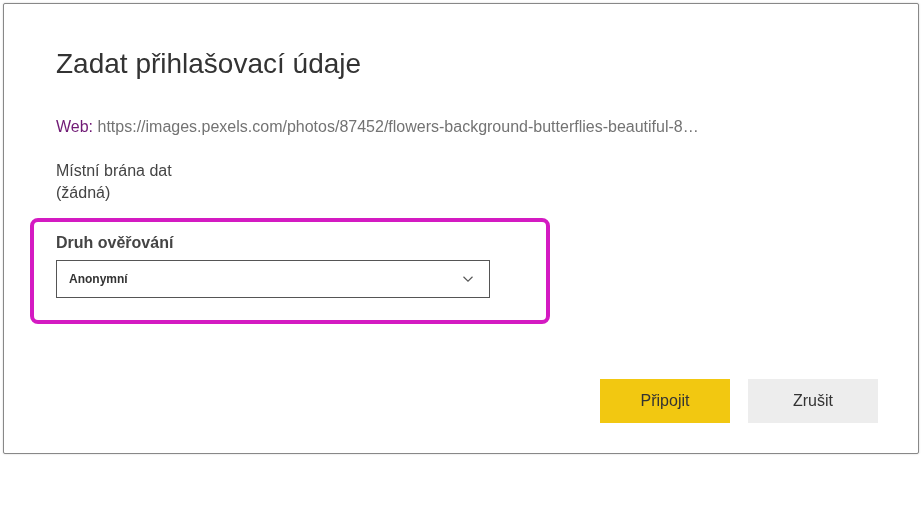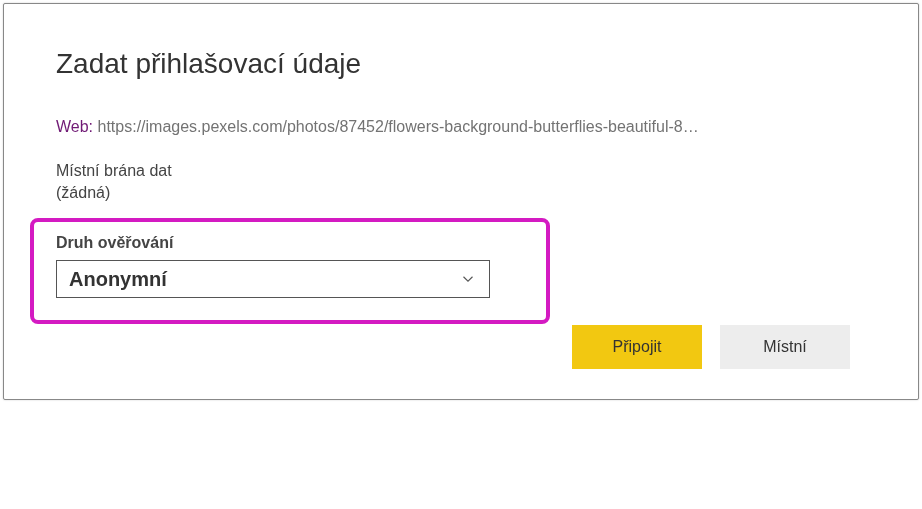--- a/index.html
+++ b/index.html
@@ -9,21 +9,21 @@
     }
     body {
       font-family: "Segoe UI", -apple-system, BlinkMacSystemFont, sans-serif;
       background: #fff;
       width: 922px;
       height: 509px;
       overflow: hidden;
     }
     .dialog {
       width: 916px;
-      height: 397px;
+      height: 451px;
       margin: 3px;
       border: 1px solid #888;
       border-radius: 2px;
       background: #fff;
       padding: 44px 52px 30px 52px;
       position: relative;
       box-shadow: 0 0 2px rgba(0,0,0,0.2);
     }
     .title {
       font-size: 28px;
@@ -71,40 +71,40 @@
     .dropdown {
       width: 434px;
       height: 38px;
       border: 1px solid #555;
       background: #fff;
       display: flex;
       align-items: center;
       justify-content: space-between;
       padding: 0 12px;
       cursor: pointer;
-      font-size: 20px;
+      font-size: 12px;
       color: #333;
     }
     .dropdown-value {
       color: #333;
     }
     .chevron {
       display: inline-flex;
     }
     .chevron svg {
       width: 18px;
       height: 18px;
       stroke: #555;
       stroke-width: 1.5;
       fill: none;
     }
     .button-row {
       position: absolute;
       bottom: 30px;
-      right: 68px;
+      right: 40px;
       display: flex;
       gap: 18px;
     }
     .btn {
       min-width: 130px;
       height: 44px;
       border: none;
       font-size: 16px;
       font-family: inherit;
       cursor: pointer;
@@ -141,15 +141,15 @@
       <span class="chevron">
         <svg viewBox="0 0 24 24">
             <polyline points="6 9 12 15 18 9"></polyline>
           </svg>
       </span>
     </div>
   </div>
 
   <div class="button-row">
     <button class="btn btn-primary">Připojit</button>
-    <button class="btn btn-secondary">Místní</button>
+    <button class="btn btn-secondary">Zrušit</button>
   </div>
 </div>
 
 </body></html>

